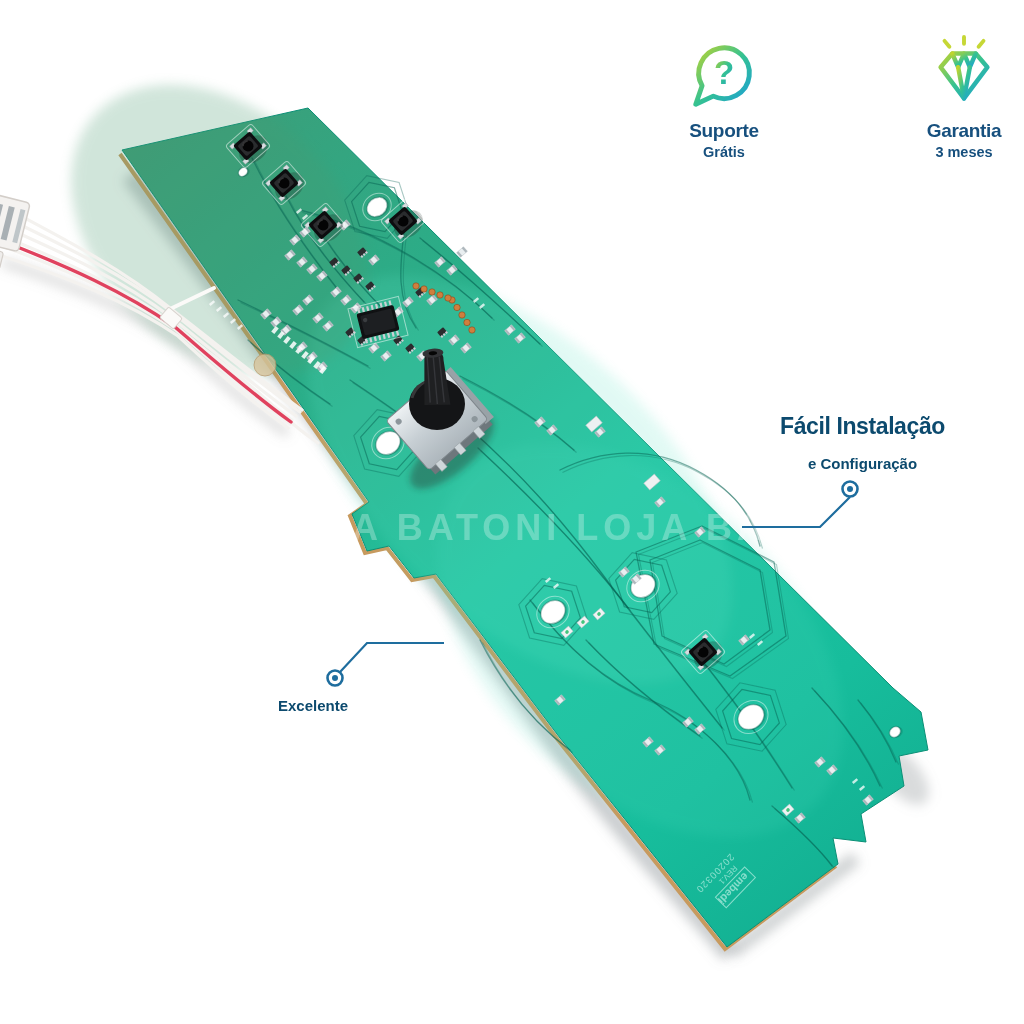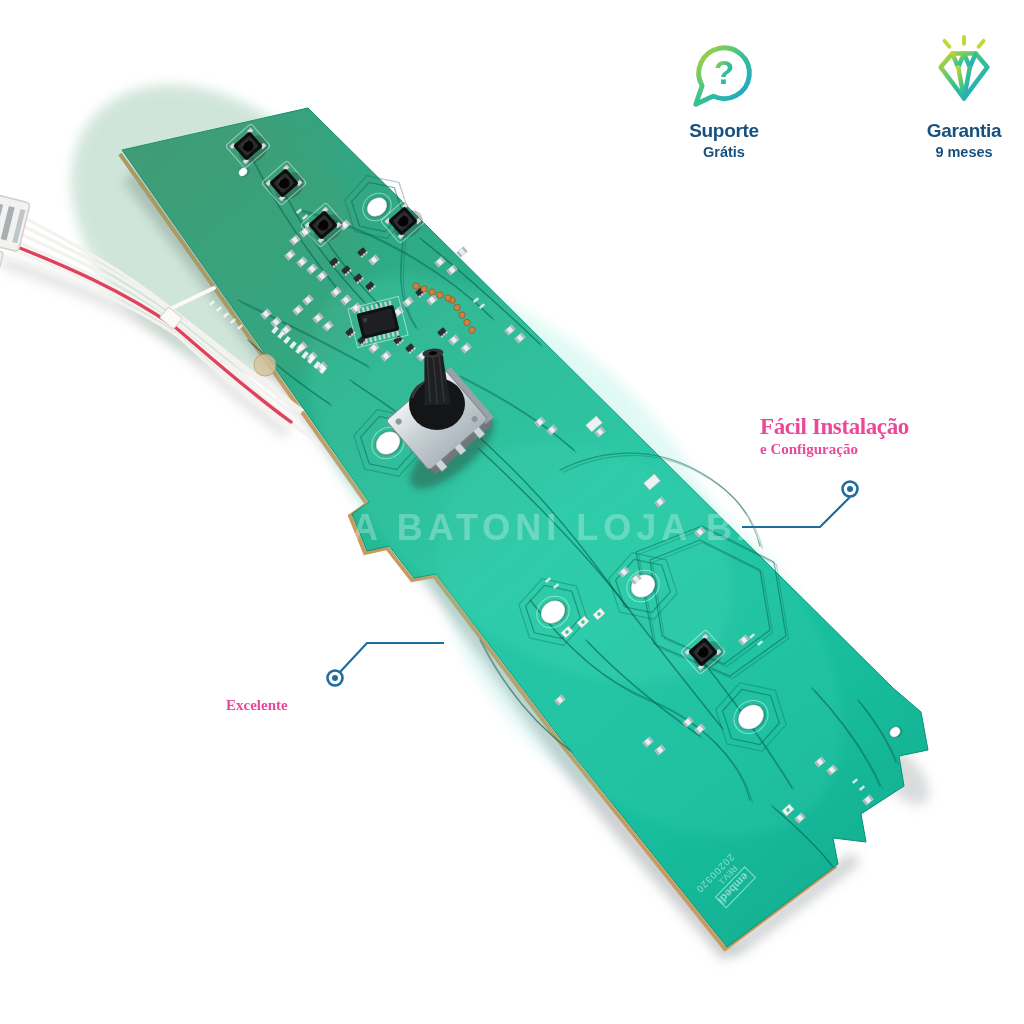--- a/index.html
+++ b/index.html
@@ -3,25 +3,25 @@
 <meta charset="utf-8">
 <style>
   html,body{margin:0;padding:0;background:#fff;}
   .stage{position:relative;width:1024px;height:1024px;background:#ffffff;overflow:hidden;
          font-family:"Liberation Sans",sans-serif;}
   .stage svg.scene{position:absolute;left:0;top:0;}
   .badge{position:absolute;top:34px;width:120px;text-align:center;color:#17507E;}
   .badge .icon-wrap{height:82px;display:flex;align-items:flex-end;justify-content:center;}
   .badge-title{font-size:19px;font-weight:700;letter-spacing:-0.3px;margin-top:5px;line-height:1.05;text-align:center;}
   .badge-sub{font-size:14.5px;font-weight:700;margin-top:4px;line-height:1.05;}
-  .callout{position:absolute;color:#ec4899;font-family:Liberation Serif, serif;}
+  .callout{position:absolute;color:#0c4a6e;text-align:center;}
   .co-right{left:760px;top:414px;width:205px;}
-  .co-left{left:226px;top:697px;width:208px;}
+  .co-left{left:209px;top:697px;width:208px;}
   .co-title{font-size:23px;font-weight:700;letter-spacing:-0.4px;line-height:1.1;}
-  .co-sub{font-size:15px;font-weight:600;margin-top:2px;}
+  .co-sub{font-size:15px;font-weight:600;margin-top:16px;}
   .co-eyebrow{font-size:15px;font-weight:600;margin-bottom:1px;}
 </style>
 </head>
 <body>
 
 <div class="stage">
 
   <svg class="scene" width="1024" height="1024" viewBox="0 0 1024 1024">
     <defs>
       <linearGradient id="boardGrad" x1="150" y1="100" x2="850" y2="950" gradientUnits="userSpaceOnUse">
@@ -710,21 +710,21 @@
         </g>
         <g fill="none" stroke="url(#gd)" stroke-width="4.6" stroke-linejoin="round" stroke-linecap="round">
           <path d="M16,34 L28,20 H52 L64,34 L40,66 Z"></path>
           <path d="M16,34 H64"></path>
           <path d="M28,20 L34,34 L40,20 L46,34 L52,20"></path>
           <path d="M34,34 L40,66 M46,34 L40,66"></path>
         </g>
       </svg>
     </div>
     <div class="badge-title">Garantia</div>
-    <div class="badge-sub">9 meses</div>
+    <div class="badge-sub">3 meses</div>
   </div>
 
   <div class="callout co-right">
     <div class="co-title">Fácil Instalação</div>
     <div class="co-sub">e Configuração</div>
   </div>
 
   <div class="callout co-left">
     <div class="co-eyebrow">Excelente</div>
   </div>

